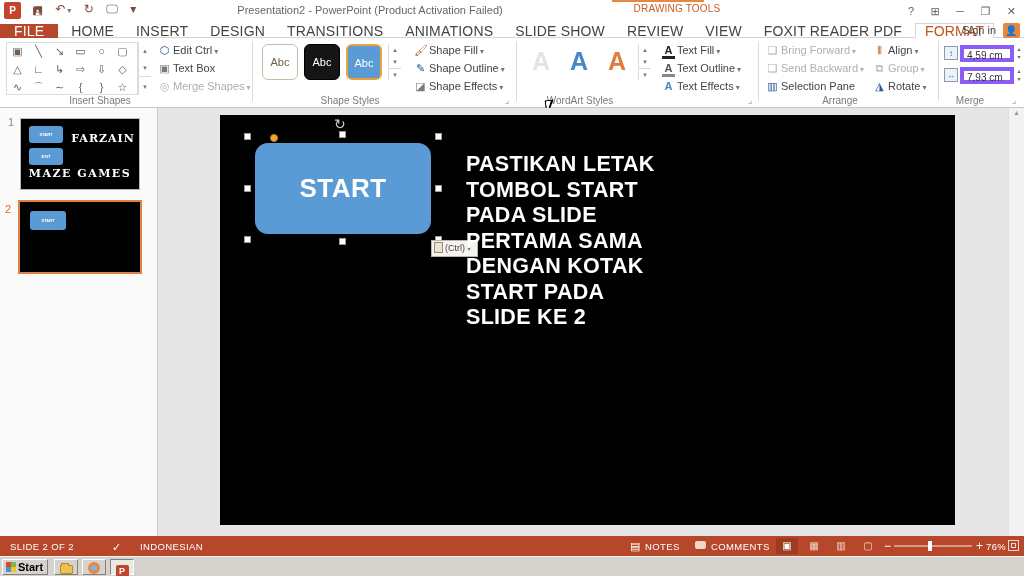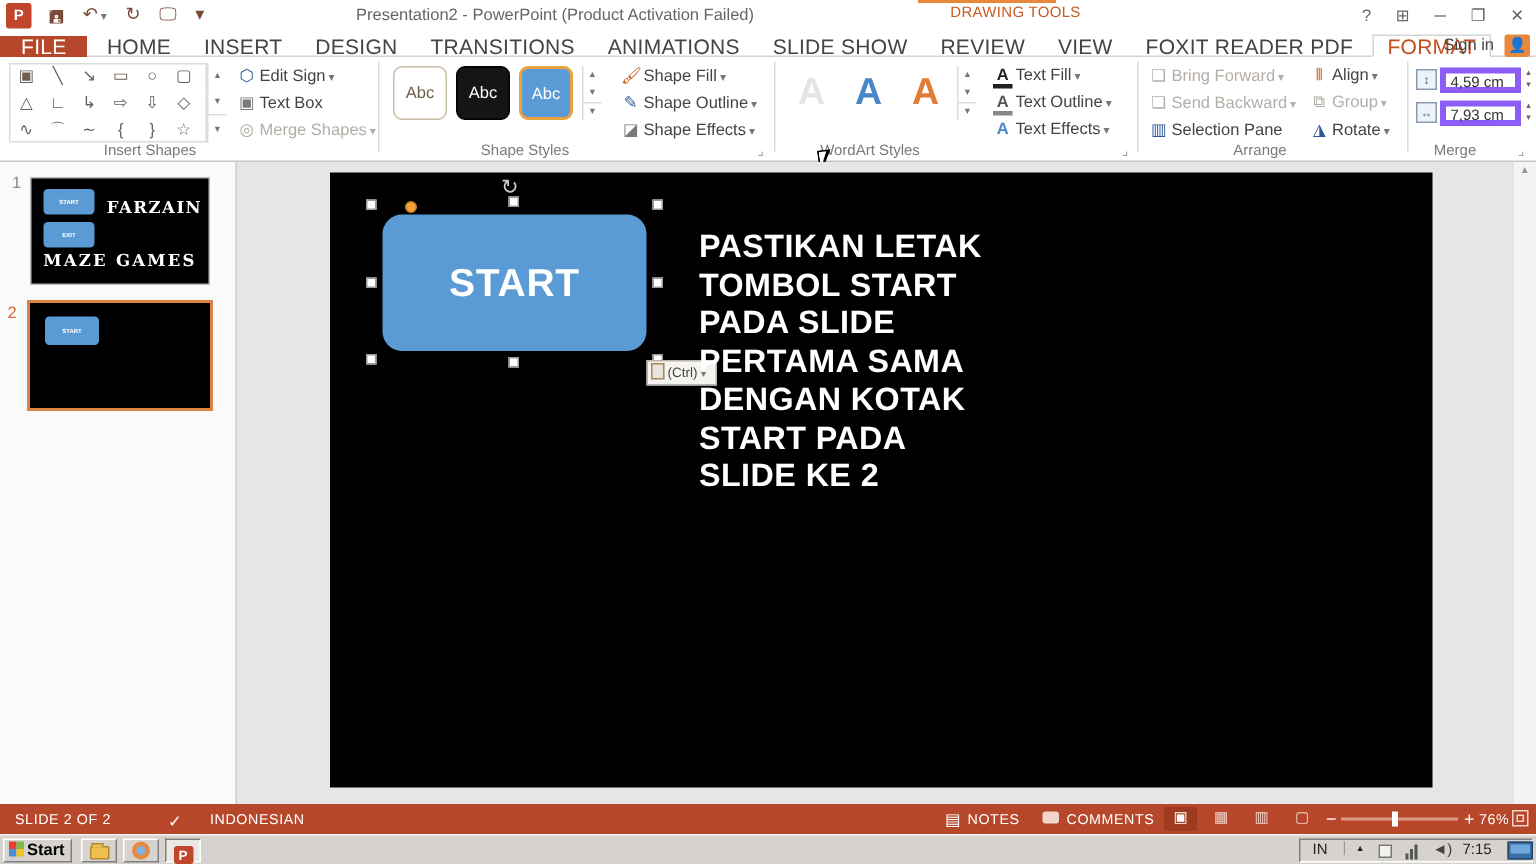--- a/index.html
+++ b/index.html
@@ -145,21 +145,21 @@
       <span class="gcell">△</span><span class="gcell">∟</span><span class="gcell">↳</span><span class="gcell">⇨</span><span class="gcell">⇩</span><span class="gcell">◇</span>
     </div>
     <div>
       <span class="gcell">∿</span><span class="gcell">⌒</span><span class="gcell">∼</span><span class="gcell">{</span><span class="gcell">}</span><span class="gcell">☆</span>
     </div>
   </div>
   <div class="gscroll" style="left:138px; top:4px; height:17px; line-height:17px;">▴</div>
   <div class="gscroll" style="left:138px; top:21px; height:17px; line-height:17px;">▾</div>
   <div class="gscroll" style="left:138px; top:38px; height:19px; line-height:19px; border-top:1px solid #DCDCDC;">▾</div>
 
-  <div class="rbtn" style="left:158px; top:6px;"><span class="ic" style="color:#2B579A;">⬡</span><span>Edit Sign</span><span class="dd">▾</span></div>
+  <div class="rbtn" style="left:158px; top:6px;"><span class="ic" style="color:#2B579A;">⬡</span><span>Edit Ctrl</span><span class="dd">▾</span></div>
   <div class="rbtn" style="left:158px; top:24px;"><span class="ic" style="color:#7A7A7A;">▣</span><span>Text Box</span></div>
   <div class="rbtn disabled" style="left:158px; top:42px;"><span class="ic">◎</span><span>Merge Shapes</span><span class="dd">▾</span></div>
   <div class="group-label" style="left:20px; width:160px;">Insert Shapes</div>
   <div class="group-sep" style="left:252px;"></div>
 
   <div class="style-chip" style="left:262px; top:6px; background:#fff; border:1px solid #C8BCA4; color:#6B5E4A;">Abc</div>
   <div class="style-chip" style="left:304px; top:6px; background:#151515; border:1px solid #000; color:#fff;">Abc</div>
   <div class="style-chip" style="left:346px; top:6px; background:#5B9BD5; border:2px solid #E8A33D; color:#fff;">Abc</div>
   <div class="gscroll" style="left:388px; top:6px; height:12px; line-height:12px;">▴</div>
   <div class="gscroll" style="left:388px; top:18px; height:12px; line-height:12px;">▾</div>
@@ -271,25 +271,13 @@
     </div>
 </div>
 
 <div class="abs" id="taskbar">
   <div id="start-btn" class="tb-raised">
     <span id="winflag"><i style="background:#E34234;"></i><i style="background:#7EB74A;"></i><i style="background:#4A90D9;"></i><i style="background:#F5C324;"></i></span><span>Start</span>
   </div>
   <div class="tb-app tb-raised" style="left:54px;"><span id="folder-ic"></span></div>
   <div class="tb-app tb-raised" style="left:82px;"><span id="browser-ic"></span></div>
   <div class="tb-app tb-sunken" style="left:110px; background:#EAE8E3;"><span id="ppt-task-ic">P</span></div>
-  <div id="tray" class="tb-sunken">
-    <span class="tray-ic" style="left:8px; top:1px;">IN</span>
-    <span class="tray-ic" style="left:28px; top:0; color:#9a9a9a;">|</span>
-    <span class="tray-ic" style="left:38px; top:1px; font-size:7px;">▴</span>
-    <span class="tray-ic" style="left:52px; top:3px; width:9px; height:9px; border:1px solid #777; background:#F4F2EE;"></span>
-    <span class="tray-ic" style="left:70px; top:2px;"><span class="sigbar" style="height:4px;"></span><span class="sigbar" style="height:7px;"></span><span class="sigbar" style="height:10px;"></span></span>
-    <span class="tray-ic" style="left:88px; top:1px; font-size:10px; color:#444;">◄)</span>
-    <span class="tray-ic" style="left:108px; top:1px;">7:15</span>
-    <span id="tray-monitor" style="left:138px;">
-        <div></div>
-      </span>
-  </div>
 </div>
 
 </body></html>

